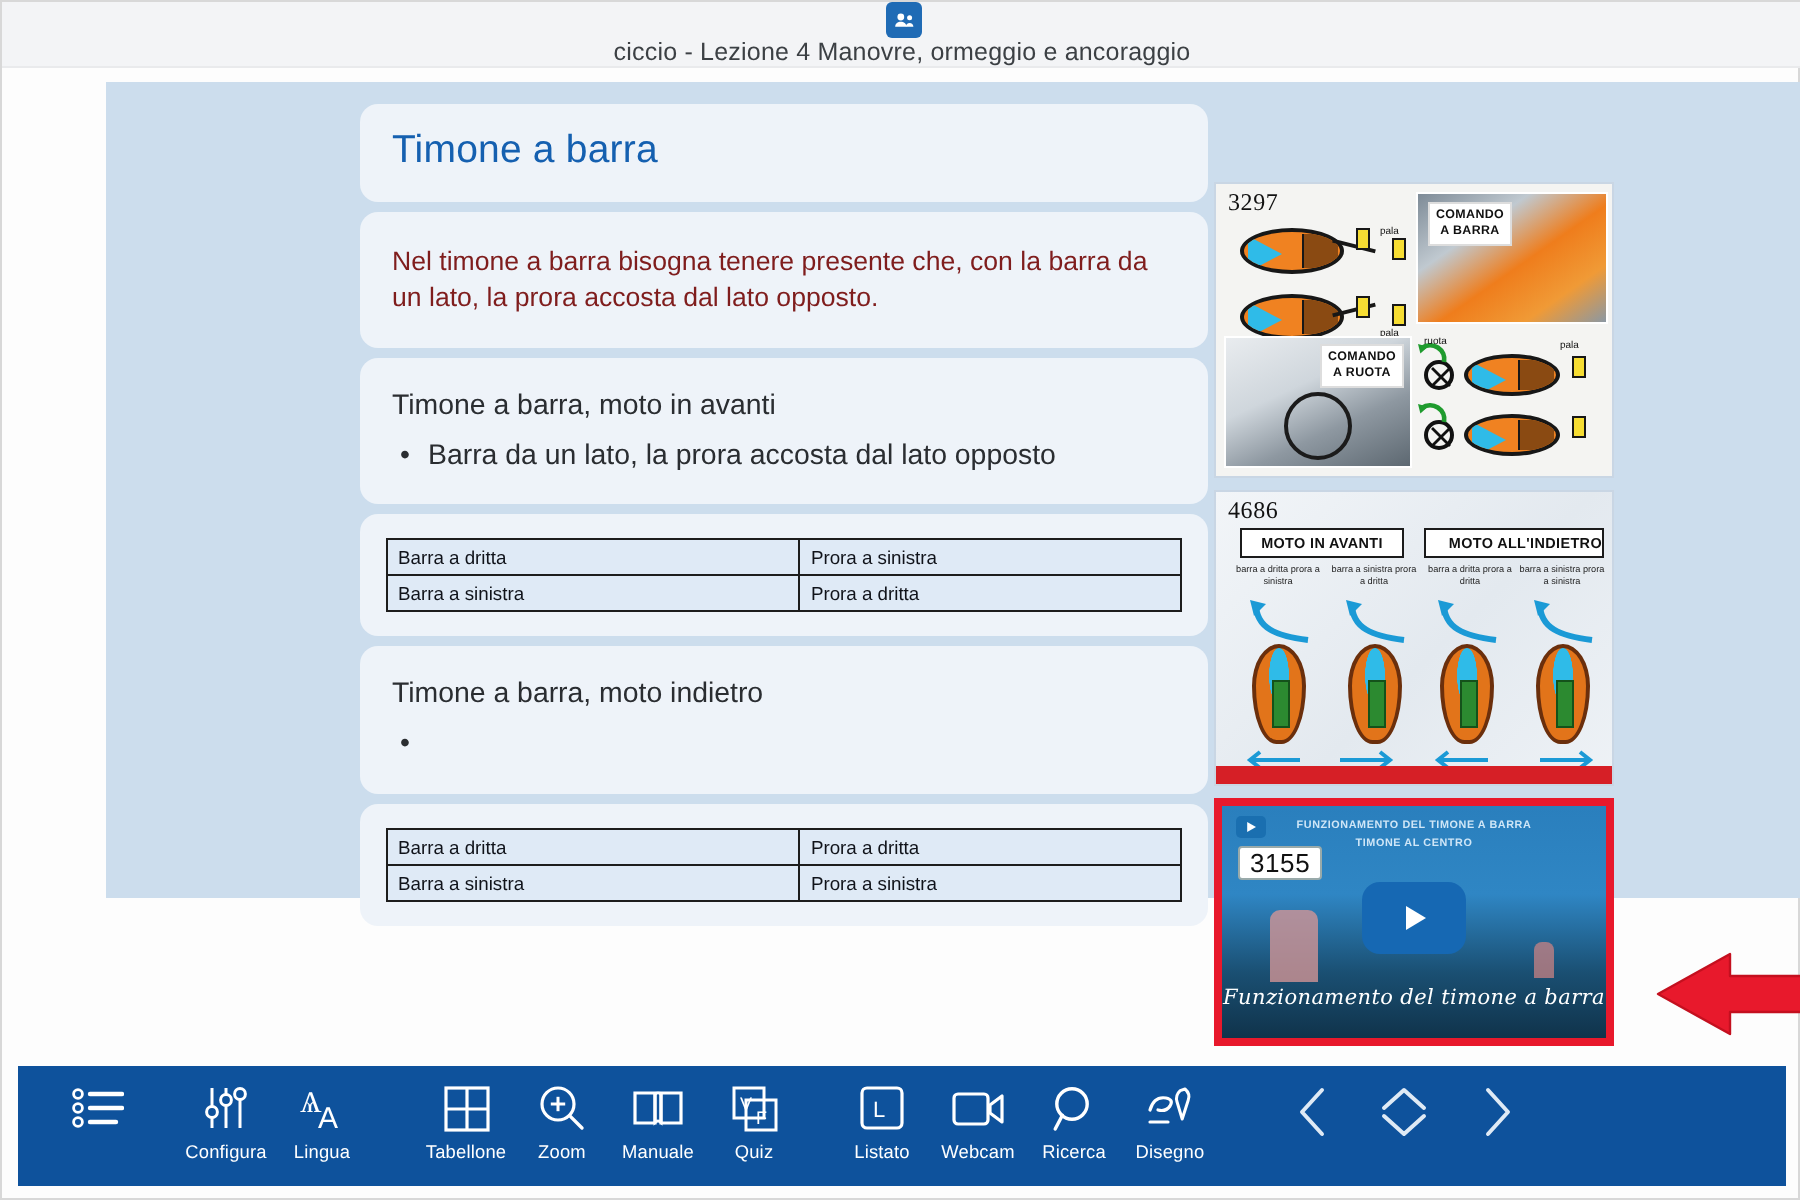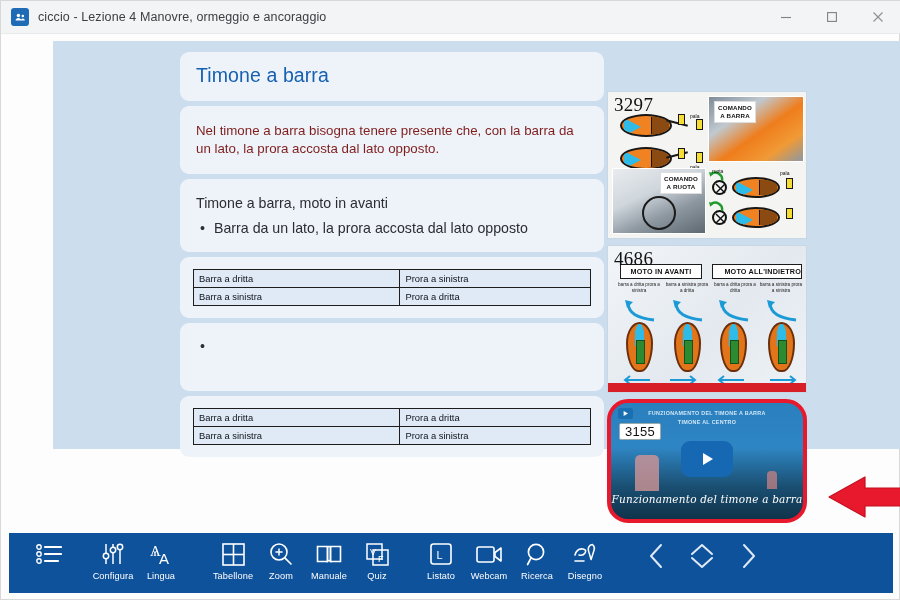--- a/index.html
+++ b/index.html
@@ -15,20 +15,21 @@
     background: #fdfdfd;
     border: 1px solid #d8d8d8;
   }
 
   
   .titlebar {
     position: absolute; left: 0; top: 0; width: 900px; height: 33px;
     background: #f3f4f6;
     display: flex; align-items: center;
     border-bottom: 1px solid #e9eaec;
+    flex-direction: column;
   }
   .tb-appicon {
     width: 18px; height: 18px; margin-left: 10px; margin-right: 9px;
     background: #1f6bb5; border-radius: 3px;
     display: flex; align-items: center; justify-content: center;
     flex: none;
   }
   .tb-appicon svg { display:block; }
   .tb-title {
     font-size: 12.5px; color: #3c4044; letter-spacing: .1px;
@@ -107,21 +108,21 @@
     border: 1px solid #c9d6e4;
   }
   .thumb.video {
     border: 4px solid #e8192c;
     height: 124px;
     padding: 0;
   }
   .thumb-num {
     position: absolute; left: 6px; top: 2px; z-index: 6;
     font-family: "Liberation Serif", serif;
-    font-size: 19px; color: #111; font-weight: 400;
+    font-size: 12px; color: #111; font-weight: 400;
     letter-spacing: .3px;
   }
   .thumb-num.boxed {
     background: #fff; border: 1px solid #9aa; border-radius: 2px;
     padding: 0 5px; left: 8px; top: 20px;
     font-family: "Liberation Sans", sans-serif; font-size: 13px;
   }
 
   
   .t1 { background: #f4f4f2; }
@@ -189,21 +190,20 @@
     background: #2c8a30; border: 1px solid #14521a;
   }
   .t2 .redband {
     position: absolute; left: 0; right: 0; bottom: 0; height: 9px;
     background: #d61f26;
   }
 
   
   .t3 {
     background: linear-gradient(180deg,#2a7fbd 0%,#2f86c4 38%,#1a4f72 72%,#10334b 100%);
-    border-radius: 21px;
   }
   .t3 .vtitle {
     position: absolute; left: 0; right: 0; top: 6px;
     color: #cfe6f7; font-size: 5.4px; font-weight: bold;
     text-align: center; line-height: 1.7; letter-spacing: .3px;
   }
   .t3 .yt-badge {
     position: absolute; left: 7px; top: 5px;
     width: 15px; height: 11px; background: #1a6fb0; border-radius: 2.5px;
     display: flex; align-items: center; justify-content: center;
@@ -328,20 +328,21 @@
           </tr>
           <tr>
             <td class="c1">Barra a sinistra</td>
             <td>Prora a dritta</td>
           </tr>
         </tbody>
           </table>
       </div>
 
       <div class="card" style="min-height:68px">
+        <div class="sub-h">Timone a barra, moto indietro</div>
         <div class="bullet-row">
           <span class="bullet-dot">•</span>
         </div>
       </div>
 
       <div class="card tbl">
         <table class="fact">
           <tbody>
               <tr>
             <td class="c1">Barra a dritta</td>

